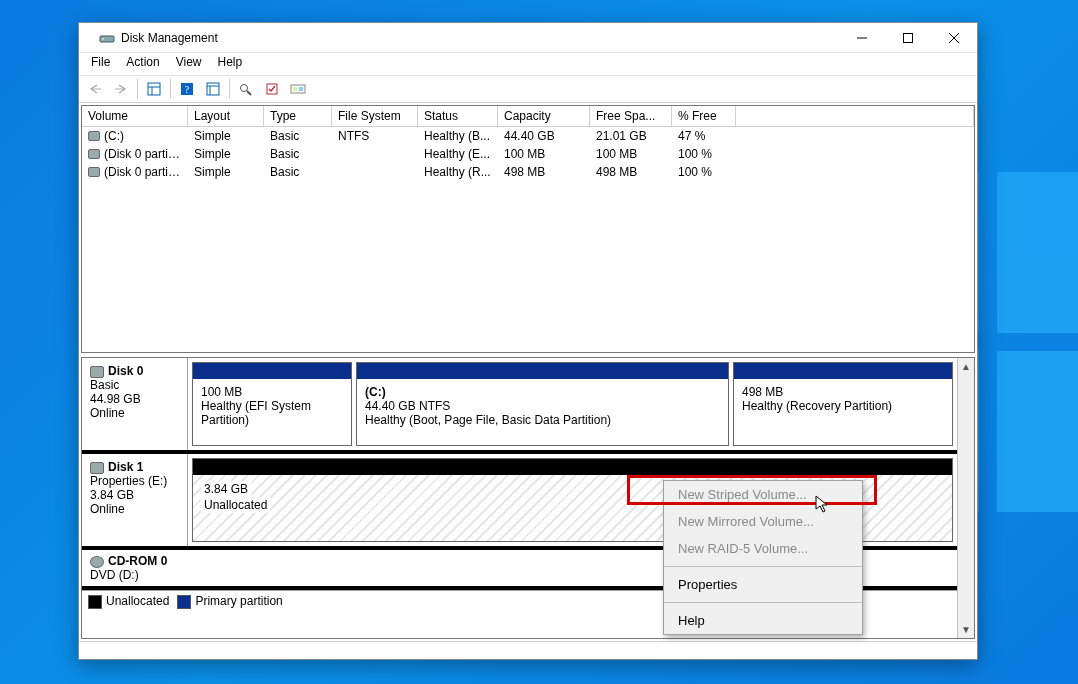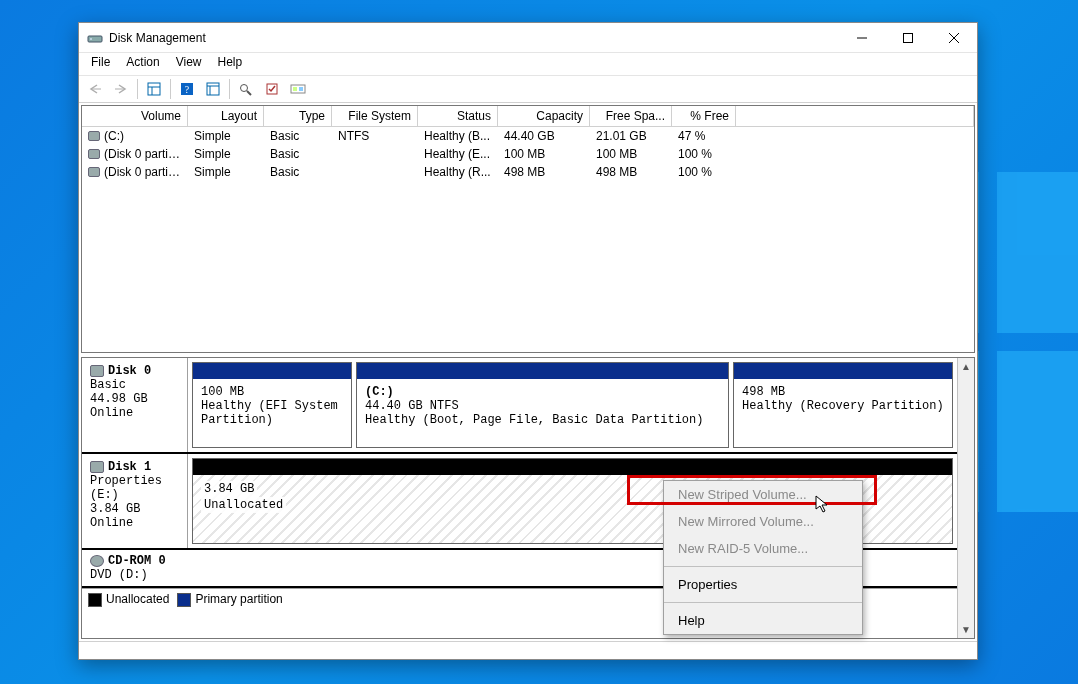--- a/index.html
+++ b/index.html
@@ -5,54 +5,54 @@
   * { box-sizing: border-box; }
   html, body { margin:0; padding:0; height:100%; font-family: "Segoe UI", Tahoma, sans-serif; font-size:12px; color:#000; }
   body { background: linear-gradient(135deg, #0a7ae0 0%, #0a90e8 50%, #0a7ae0 100%); overflow:hidden; width:1078px; height:684px; position:relative; }
 
   
   .bg-logo { position:absolute; right:-80px; top:50%; transform:translateY(-50%); width:340px; height:340px; display:grid; grid-template-columns:1fr 1fr; grid-template-rows:1fr 1fr; gap:18px; opacity:0.95; }
   .bg-logo div { background:#1ba1f2; }
 
   .window { position:absolute; left:78px; top:22px; width:900px; height:638px; background:#fff; border:1px solid #888; box-shadow:0 6px 20px rgba(0,0,0,.35); display:flex; flex-direction:column; }
 
-  .titlebar { height:30px; display:flex; align-items:center; border-bottom:1px solid #e5e5e5; }
+  .titlebar { height:30px; display:flex; align-items:center; border-bottom:1px solid #e5e5e5;padding-left:12px; }
   .titlebar .ticon { width:16px; height:16px; margin:0 6px 0 8px; display:inline-block; }
   .titlebar .title { flex:0 0 auto; }
   .titlebar .spacer { flex:1; }
   .cbtn { width:46px; height:30px; display:flex; align-items:center; justify-content:center; }
 
   .menubar { height:22px; display:flex; align-items:flex-start; padding:0 4px; }
   .menubar .mi { padding:2px 8px; }
 
   .toolbar { height:28px; border-top:1px solid #e5e5e5; border-bottom:1px solid #d0d0d0; display:flex; align-items:center; padding:0 4px; gap:2px; }
   .tbtn { width:24px; height:22px; border:1px solid transparent; display:flex; align-items:center; justify-content:center; }
   .tsep { width:1px; height:20px; background:#ccc; margin:0 2px; }
   .tbtn.disabled { opacity:.4; }
 
   .content { flex:1; display:flex; flex-direction:column; border:0px solid #777; margin:2px; min-height:0; }
 
   .volumes { border:1px solid #777; height:248px; display:flex; flex-direction:column; overflow:hidden; }
   .vol-header { display:flex; background:#fff; border-bottom:1px solid #d0d0d0; }
-  .vol-header .col { border-right:1px solid #d0d0d0; padding:3px 6px; white-space:nowrap; overflow:hidden; text-overflow:ellipsis;text-align:right; }
+  .vol-header .col { border-right:1px solid #d0d0d0; padding:3px 6px; white-space:nowrap; overflow:hidden; text-overflow:ellipsis; }
   .vol-body { flex:1; background:#fff; }
   .vol-row { display:flex; }
   .vol-row .cell { padding:2px 6px; white-space:nowrap; overflow:hidden; text-overflow:ellipsis; }
   .disk-glyph { display:inline-block; width:12px; height:10px; background:#9aa; border:1px solid #667; border-radius:2px; margin-right:4px; vertical-align:middle; position:relative; top:-1px; }
 
   .w-vol {width:106px;} .w-lay{width:76px;} .w-typ{width:68px;} .w-fs{width:86px;} .w-stat{width:80px;} .w-cap{width:92px;} .w-free{width:82px;} .w-pct{width:64px;} .w-rest{flex:1;}
 
   .graphical { flex:1; border:1px solid #777; margin-top:4px; display:flex; flex-direction:column; min-height:0; position:relative; }
   .gbody { flex:1; overflow:hidden; display:flex; }
   .gcol { flex:1; display:flex; flex-direction:column; }
   .gscroll { width:17px; background:#f0f0f0; border-left:1px solid #c0c0c0; position:relative; }
   .gscroll .arrow { position:absolute; left:0; width:100%; height:17px; display:flex; align-items:center; justify-content:center; color:#555; font-size:10px; }
   .gscroll .arrow.up{ top:0; } .gscroll .arrow.down{ bottom:0; }
 
-  .disk-row { display:flex; border-bottom:2px solid #000000; min-height:96px;font-family:Liberation Mono, monospace; }
+  .disk-row { display:flex; border-bottom:4px solid #000000; min-height:96px; }
   .disk-row:last-of-type{ border-bottom:none; }
   .disk-info { width:106px; border-right:1px solid #a0a0a0; padding:6px 8px; position:relative; }
   .disk-info .dicon { display:inline-block; width:14px; height:12px; background:#9aa; border:1px solid #667; border-radius:2px; margin-right:4px; vertical-align:middle; }
   .disk-info .dtitle { font-weight:700; }
   .parts { flex:1; display:flex; gap:0; padding:4px; }
   .part { border:1px solid #666; display:flex; flex-direction:column; margin-right:4px; }
   .part:last-child{ margin-right:0; }
   .part .bar { height:16px; background:#0a2e8c; }
   .part .bar.unalloc { background:#000; }
   .part .pbody { flex:1; padding:6px 8px; background:#fff; }

